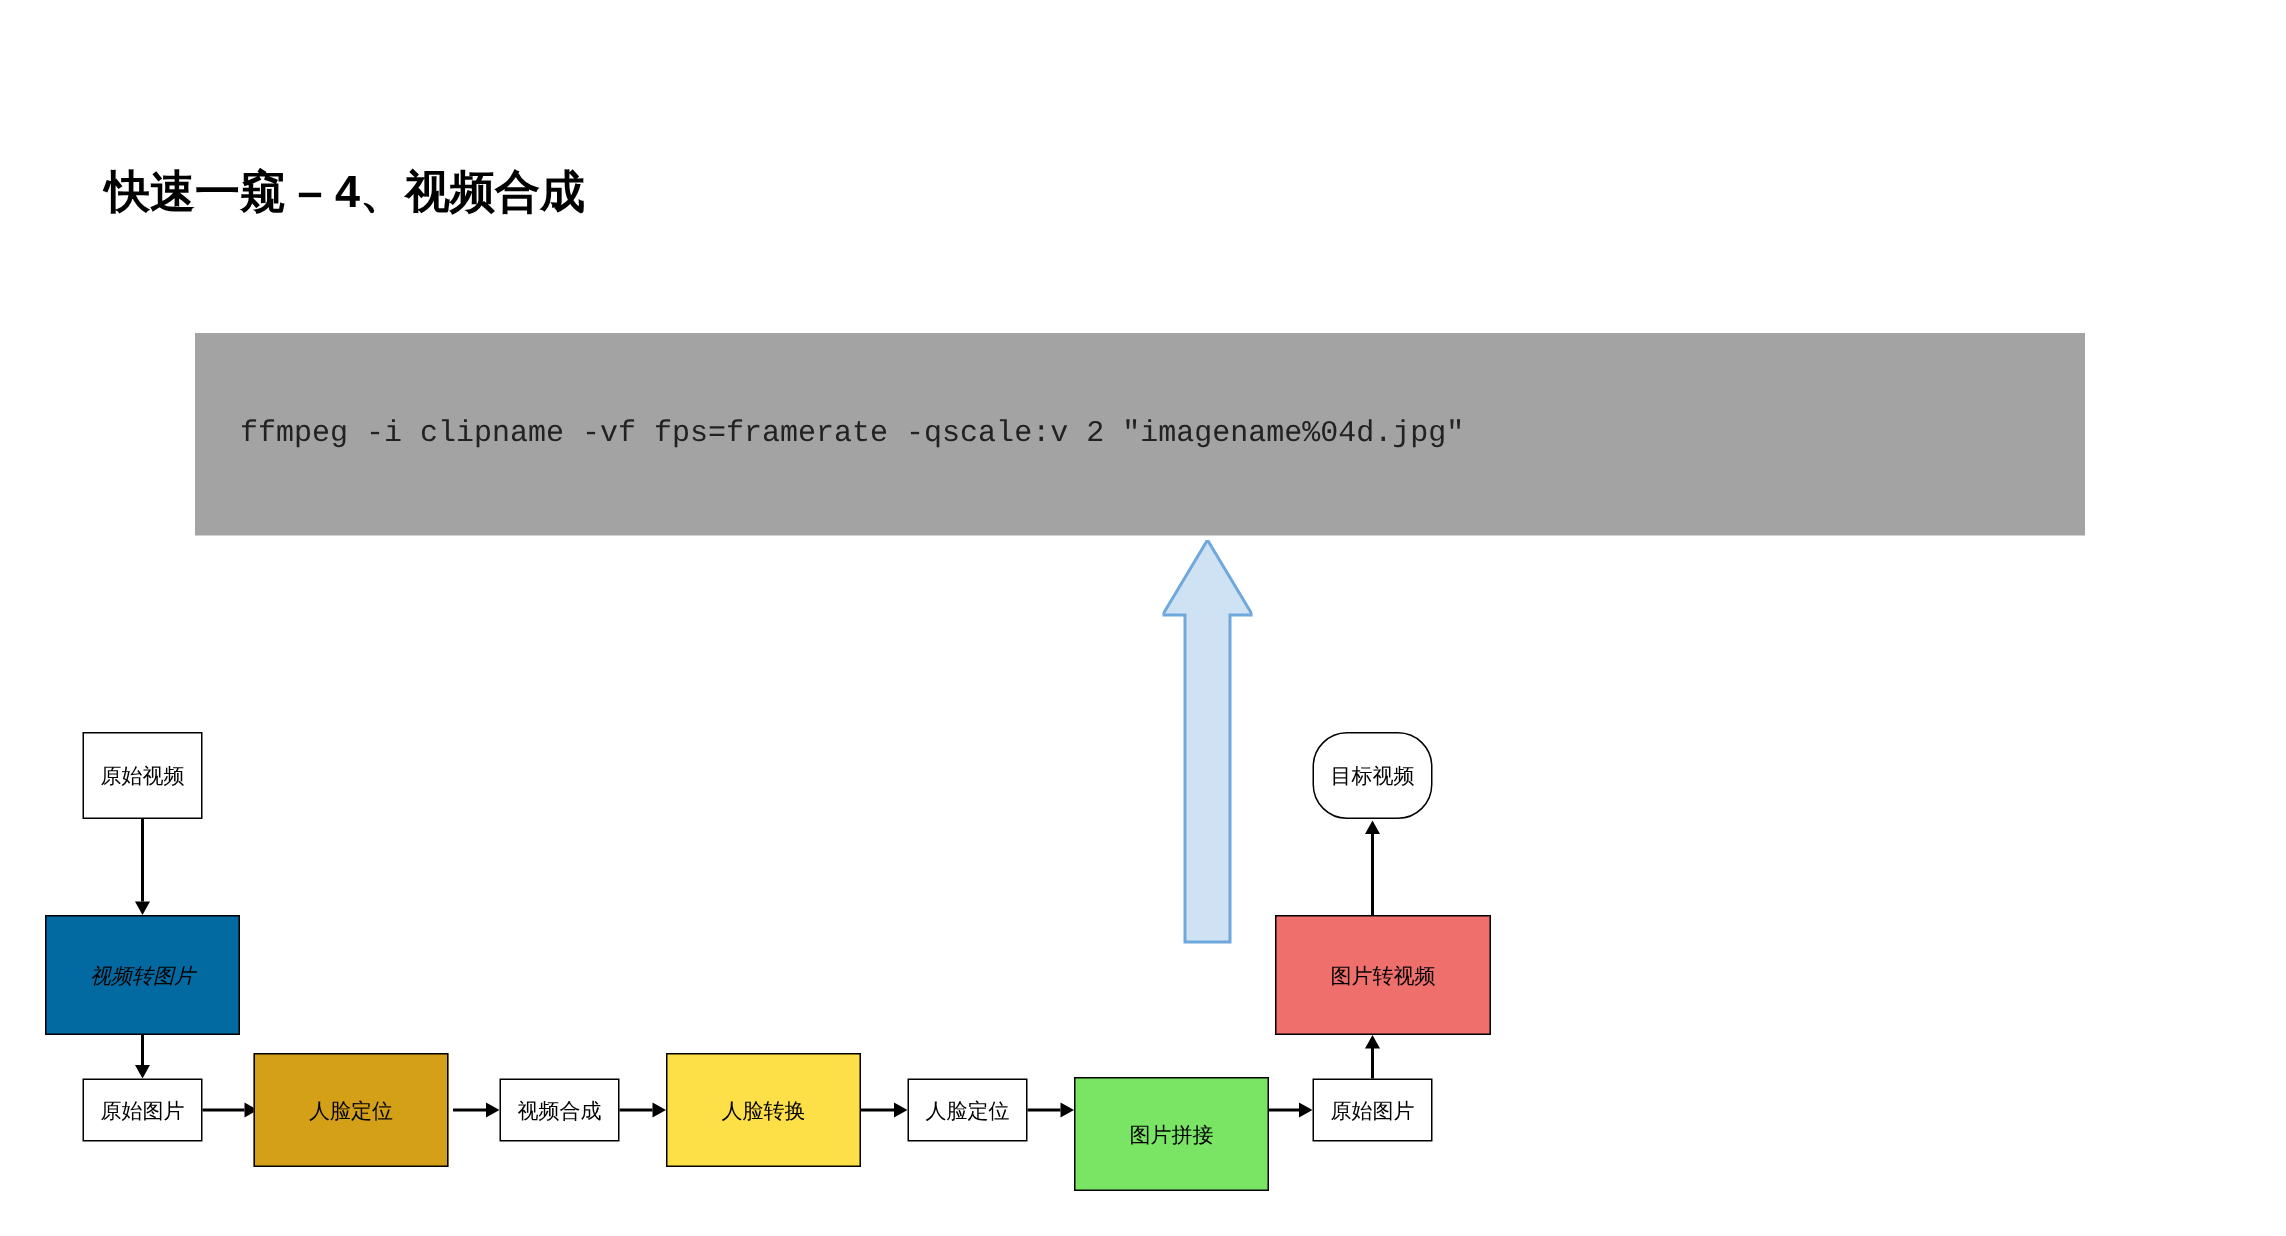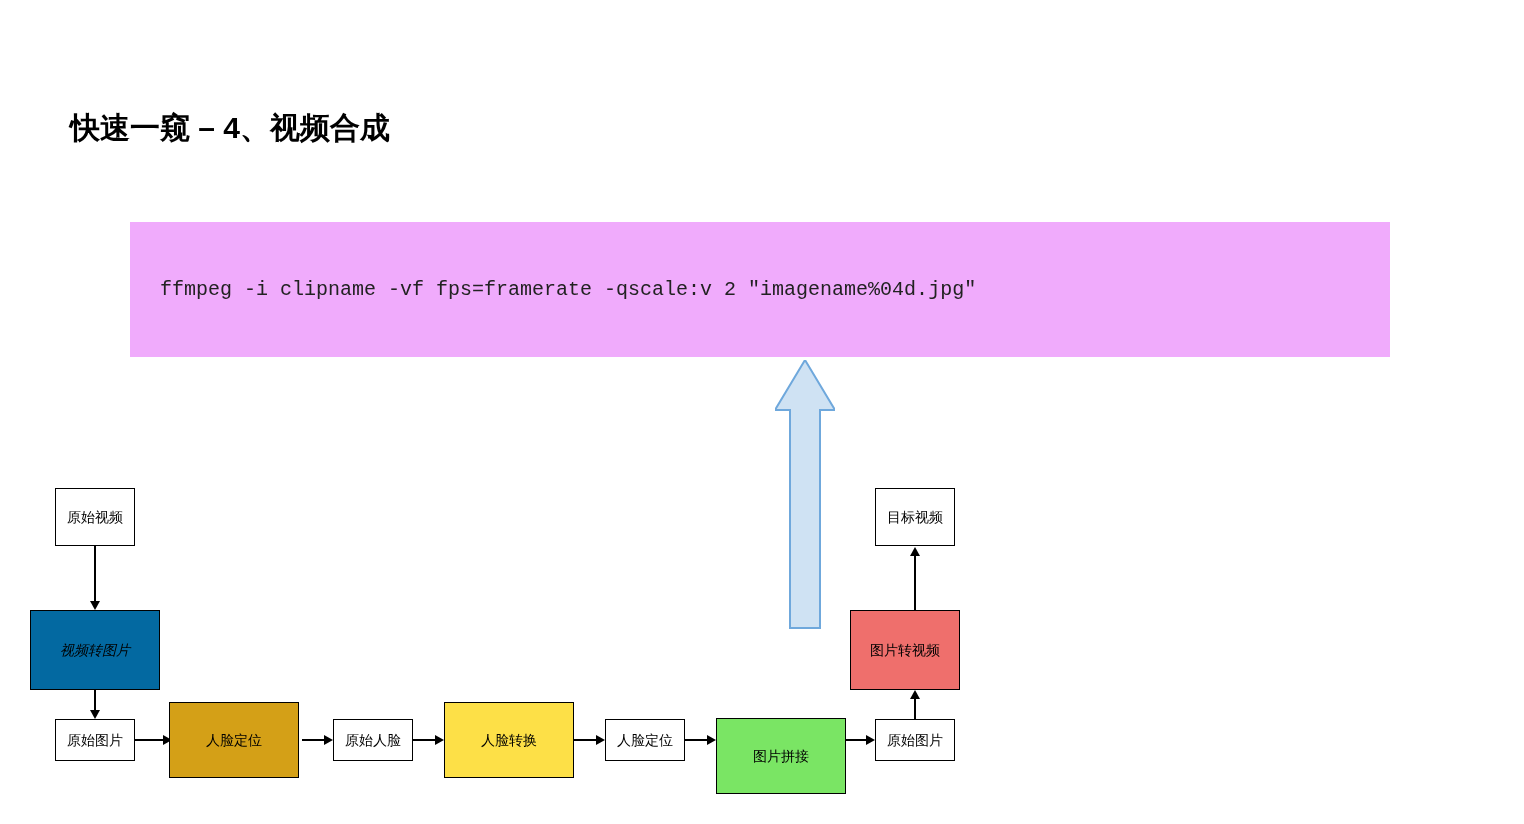--- a/index.html
+++ b/index.html
@@ -21,21 +21,21 @@
     font-weight: 700;
     color: #000;
     margin-top: 48px;
   }
   .code-block {
     position: absolute;
     left: 130px;
     top: 222px;
     width: 1260px;
     height: 135px;
-    background: #f0abfc;
+    background: #a3a3a3;
     display: flex;
     align-items: center;
     padding-left: 30px;
     font-family: "SFMono-Regular", Consolas, "Liberation Mono", Menlo, monospace;
     font-size: 20px;
     color: #222;
   }
   .big-arrow {
     position: absolute;
     left: 775px;
@@ -115,21 +115,21 @@
 <div class="node" style="left:55px; top:719px; width:80px; height:42px;">原始图片</div>
 
 <div class="arrow-line" style="left:135px; top:739px; width:28px; height:2px;"></div>
 <div class="arrow-head right" style="left:163px; top:735px;"></div>
 
 <div class="node darkyellow" style="left:169px; top:702px; width:130px; height:76px;">人脸定位</div>
 
 <div class="arrow-line" style="left:302px; top:739px; width:22px; height:2px;"></div>
 <div class="arrow-head right" style="left:324px; top:735px;"></div>
 
-<div class="node" style="left:333px; top:719px; width:80px; height:42px;">原始人脸</div>
+<div class="node" style="left:333px; top:719px; width:80px; height:42px;">视频合成</div>
 
 <div class="arrow-line" style="left:413px; top:739px; width:22px; height:2px;"></div>
 <div class="arrow-head right" style="left:435px; top:735px;"></div>
 
 <div class="node yellow" style="left:444px; top:702px; width:130px; height:76px;">人脸转换</div>
 
 <div class="arrow-line" style="left:574px; top:739px; width:22px; height:2px;"></div>
 <div class="arrow-head right" style="left:596px; top:735px;"></div>
 
 <div class="node" style="left:605px; top:719px; width:80px; height:42px;">人脸定位</div>
@@ -140,18 +140,18 @@
 <div class="node green" style="left:716px; top:702px; width:130px; height:76px;margin-top:16px;">图片拼接</div>
 
 <div class="arrow-line" style="left:846px; top:739px; width:20px; height:2px;"></div>
 <div class="arrow-head right" style="left:866px; top:735px;"></div>
 
 <div class="node" style="left:875px; top:719px; width:80px; height:42px;">原始图片</div>
 
 <div class="arrow-line" style="left:914px; top:698px; width:2px; height:21px;"></div>
 <div class="arrow-head up" style="left:910px; top:690px;"></div>
 
-<div class="node red" style="left:850px; top:610px; width:110px; height:80px;">图片转视频</div>
+<div class="node red" style="left:850px; top:610px; width:144px; height:80px;">图片转视频</div>
 
 <div class="arrow-line" style="left:914px; top:555px; width:2px; height:55px;"></div>
 <div class="arrow-head up" style="left:910px; top:547px;"></div>
 
-<div class="node" style="left:875px; top:488px; width:80px; height:58px;">目标视频</div>
+<div class="node" style="left:875px; top:488px; width:80px; height:58px;border-radius:23px;">目标视频</div>
 
 </body></html>

